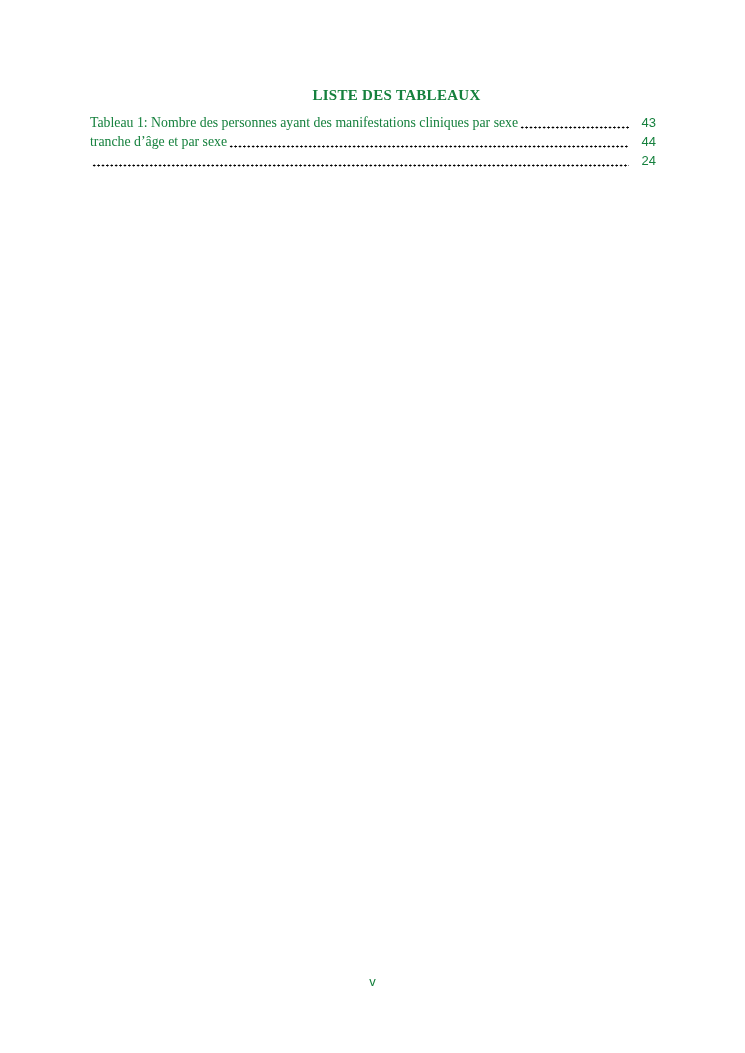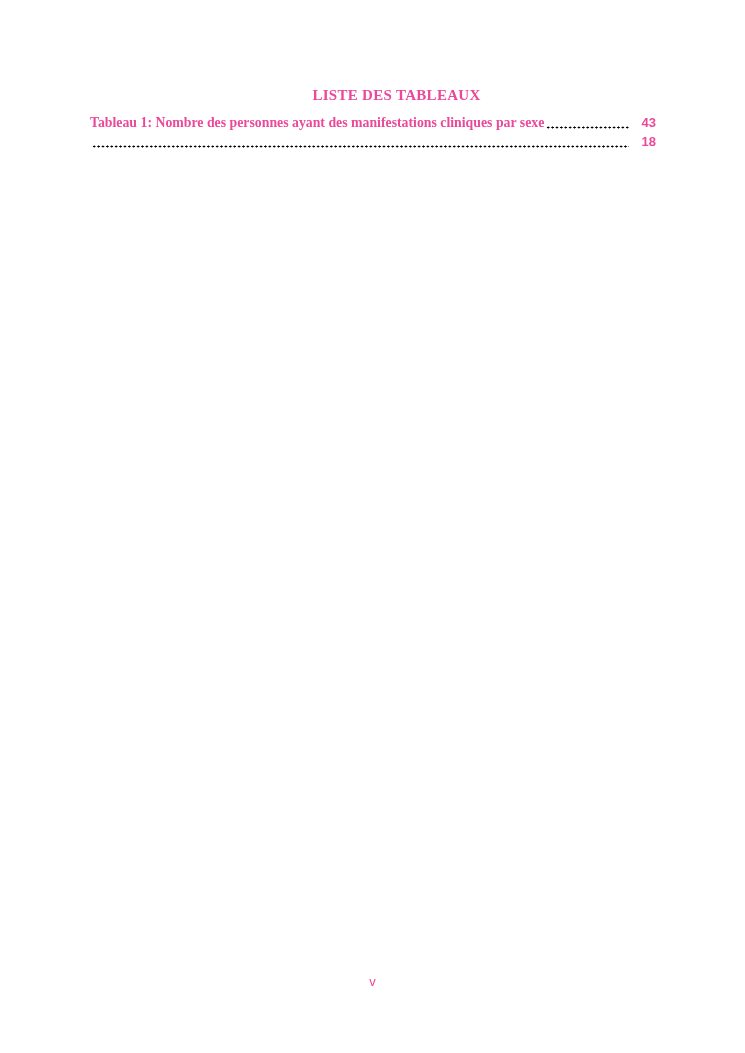--- a/index.html
+++ b/index.html
@@ -6,21 +6,21 @@
     margin: 0;
     padding: 0;
     background: #e8e8e8;
   }
   .doc-page {
     position: relative;
     width: 745px;
     height: 1053px;
     margin: 0 auto;
     background: #ffffff;
-    color: #ec4899;
+    color: #15803d;
     font-family: "Liberation Serif", "DejaVu Serif", serif;
     overflow: hidden;
   }
   .doc-title {
     position: absolute;
     top: 86px;
     left: 90px;
     width: 613px;
     margin: 0;
     font-family: "Liberation Serif", "DejaVu Serif", serif;
@@ -29,21 +29,20 @@
     font-weight: bold;
     text-align: center;
     letter-spacing: 0.3px;
     white-space: nowrap;
   }
   .toc {
     position: absolute;
     top: 113px;
     left: 90px;
     width: 566px;
-    font-weight: bold;
   }
   .toc-row {
     display: flex;
     align-items: flex-end;
     height: 19px;
     font-size: 13.8px;
     line-height: 19px;
   }
   .toc-text {
     white-space: nowrap;
@@ -86,24 +85,29 @@
 
   <div class="toc">
 
     <div class="toc-row">
       <span class="toc-text">Tableau 1: Nombre des personnes ayant des manifestations cliniques par sexe</span>
       <span class="leader"></span>
       <span class="toc-pagenum">43</span>
     </div>
 
 
+    <div class="toc-row">
+      <span class="toc-text">tranche d’âge et par sexe</span>
+      <span class="leader"></span>
+      <span class="toc-pagenum">44</span>
+    </div>
 
     <div class="toc-row">
       <span class="leader"></span>
-      <span class="toc-pagenum">18</span>
+      <span class="toc-pagenum">24</span>
     </div>
 
 
   </div>
 
   <div class="page-footer">
     <span>v</span>
   </div>
 
 </div>

